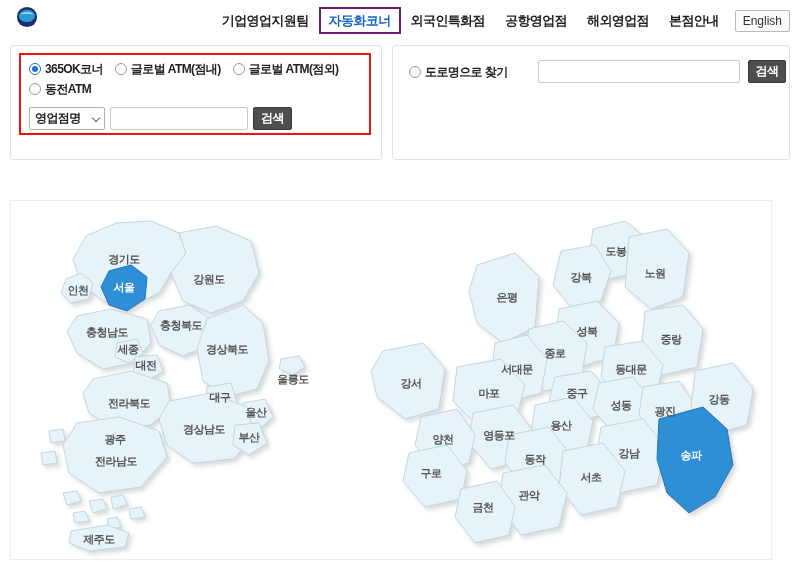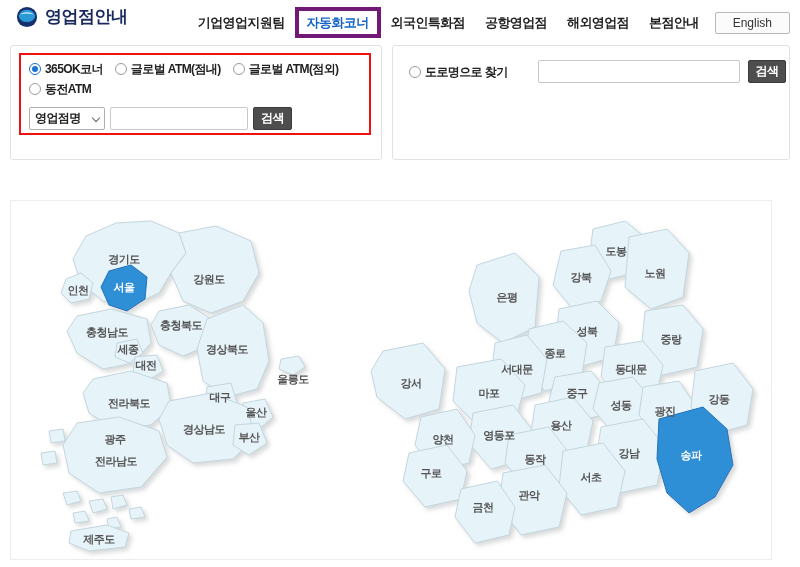--- a/index.html
+++ b/index.html
@@ -32,27 +32,27 @@
     position: absolute; right: 10px; top: 7px;
     display: flex; align-items: center; gap: 0px;
   }
   .nav-item {
     font-size: 13px; font-weight: bold; color: #222222;
     padding: 3px 8px; line-height: 17px; letter-spacing: -0.6px;
     white-space: nowrap; cursor: pointer; background: transparent;
     border: 2px solid transparent;
   }
   .nav-item.active {
-    color: #1464c8; border: 4px solid #701a75;
+    color: #1464c8; border: 2px solid #701a75;
     background: #ffffff;
   }
   .lang-btn {
     font-size: 12px; color: #333333; background: #fbfbfb;
     border: 1px solid #b9b9b9; border-radius: 2px;
-    padding: 3px 17px; margin-left: 6px; line-height: 14px;
+    padding: 3px 7px; margin-left: 6px; line-height: 14px;
     cursor: pointer; letter-spacing: 0px;
   }
 
   
   .panel {
     position: absolute; background: #ffffff;
     border: 1px solid #e2e2e2; border-radius: 3px;
   }
   .panel-left  { left: 10px;  top: 45px; width: 372px; height: 115px; }
   .panel-right { left: 392px; top: 45px; width: 398px; height: 115px; }
@@ -154,21 +154,20 @@
 <div id="app">
 
   <div class="header">
 
     <div class="brand">
       <svg class="brand-mark" viewBox="0 0 24 24">
         <circle cx="12" cy="12" r="11" fill="#16306e"></circle>
         <path d="M3 10.5 A9.5 9.5 0 0 1 21 10.5 A9 7 0 0 1 3 10.5 Z" fill="#2a9ad6"></path>
         <path d="M4.2 9.4 Q12 4.4 19.8 9.4 Q12 7.2 4.2 9.4 Z" fill="#ffffff" opacity="0.9"></path>
       </svg>
-      <span class="brand-title">영업점안내</span>
     </div>
 
     <div class="nav">
       <div class="nav-item">기업영업지원팀</div>
       <div class="nav-item active">자동화코너</div>
       <div class="nav-item">외국인특화점</div>
       <div class="nav-item">공항영업점</div>
       <div class="nav-item">해외영업점</div>
       <div class="nav-item">본점안내</div>
       <div class="lang-btn">English</div>

